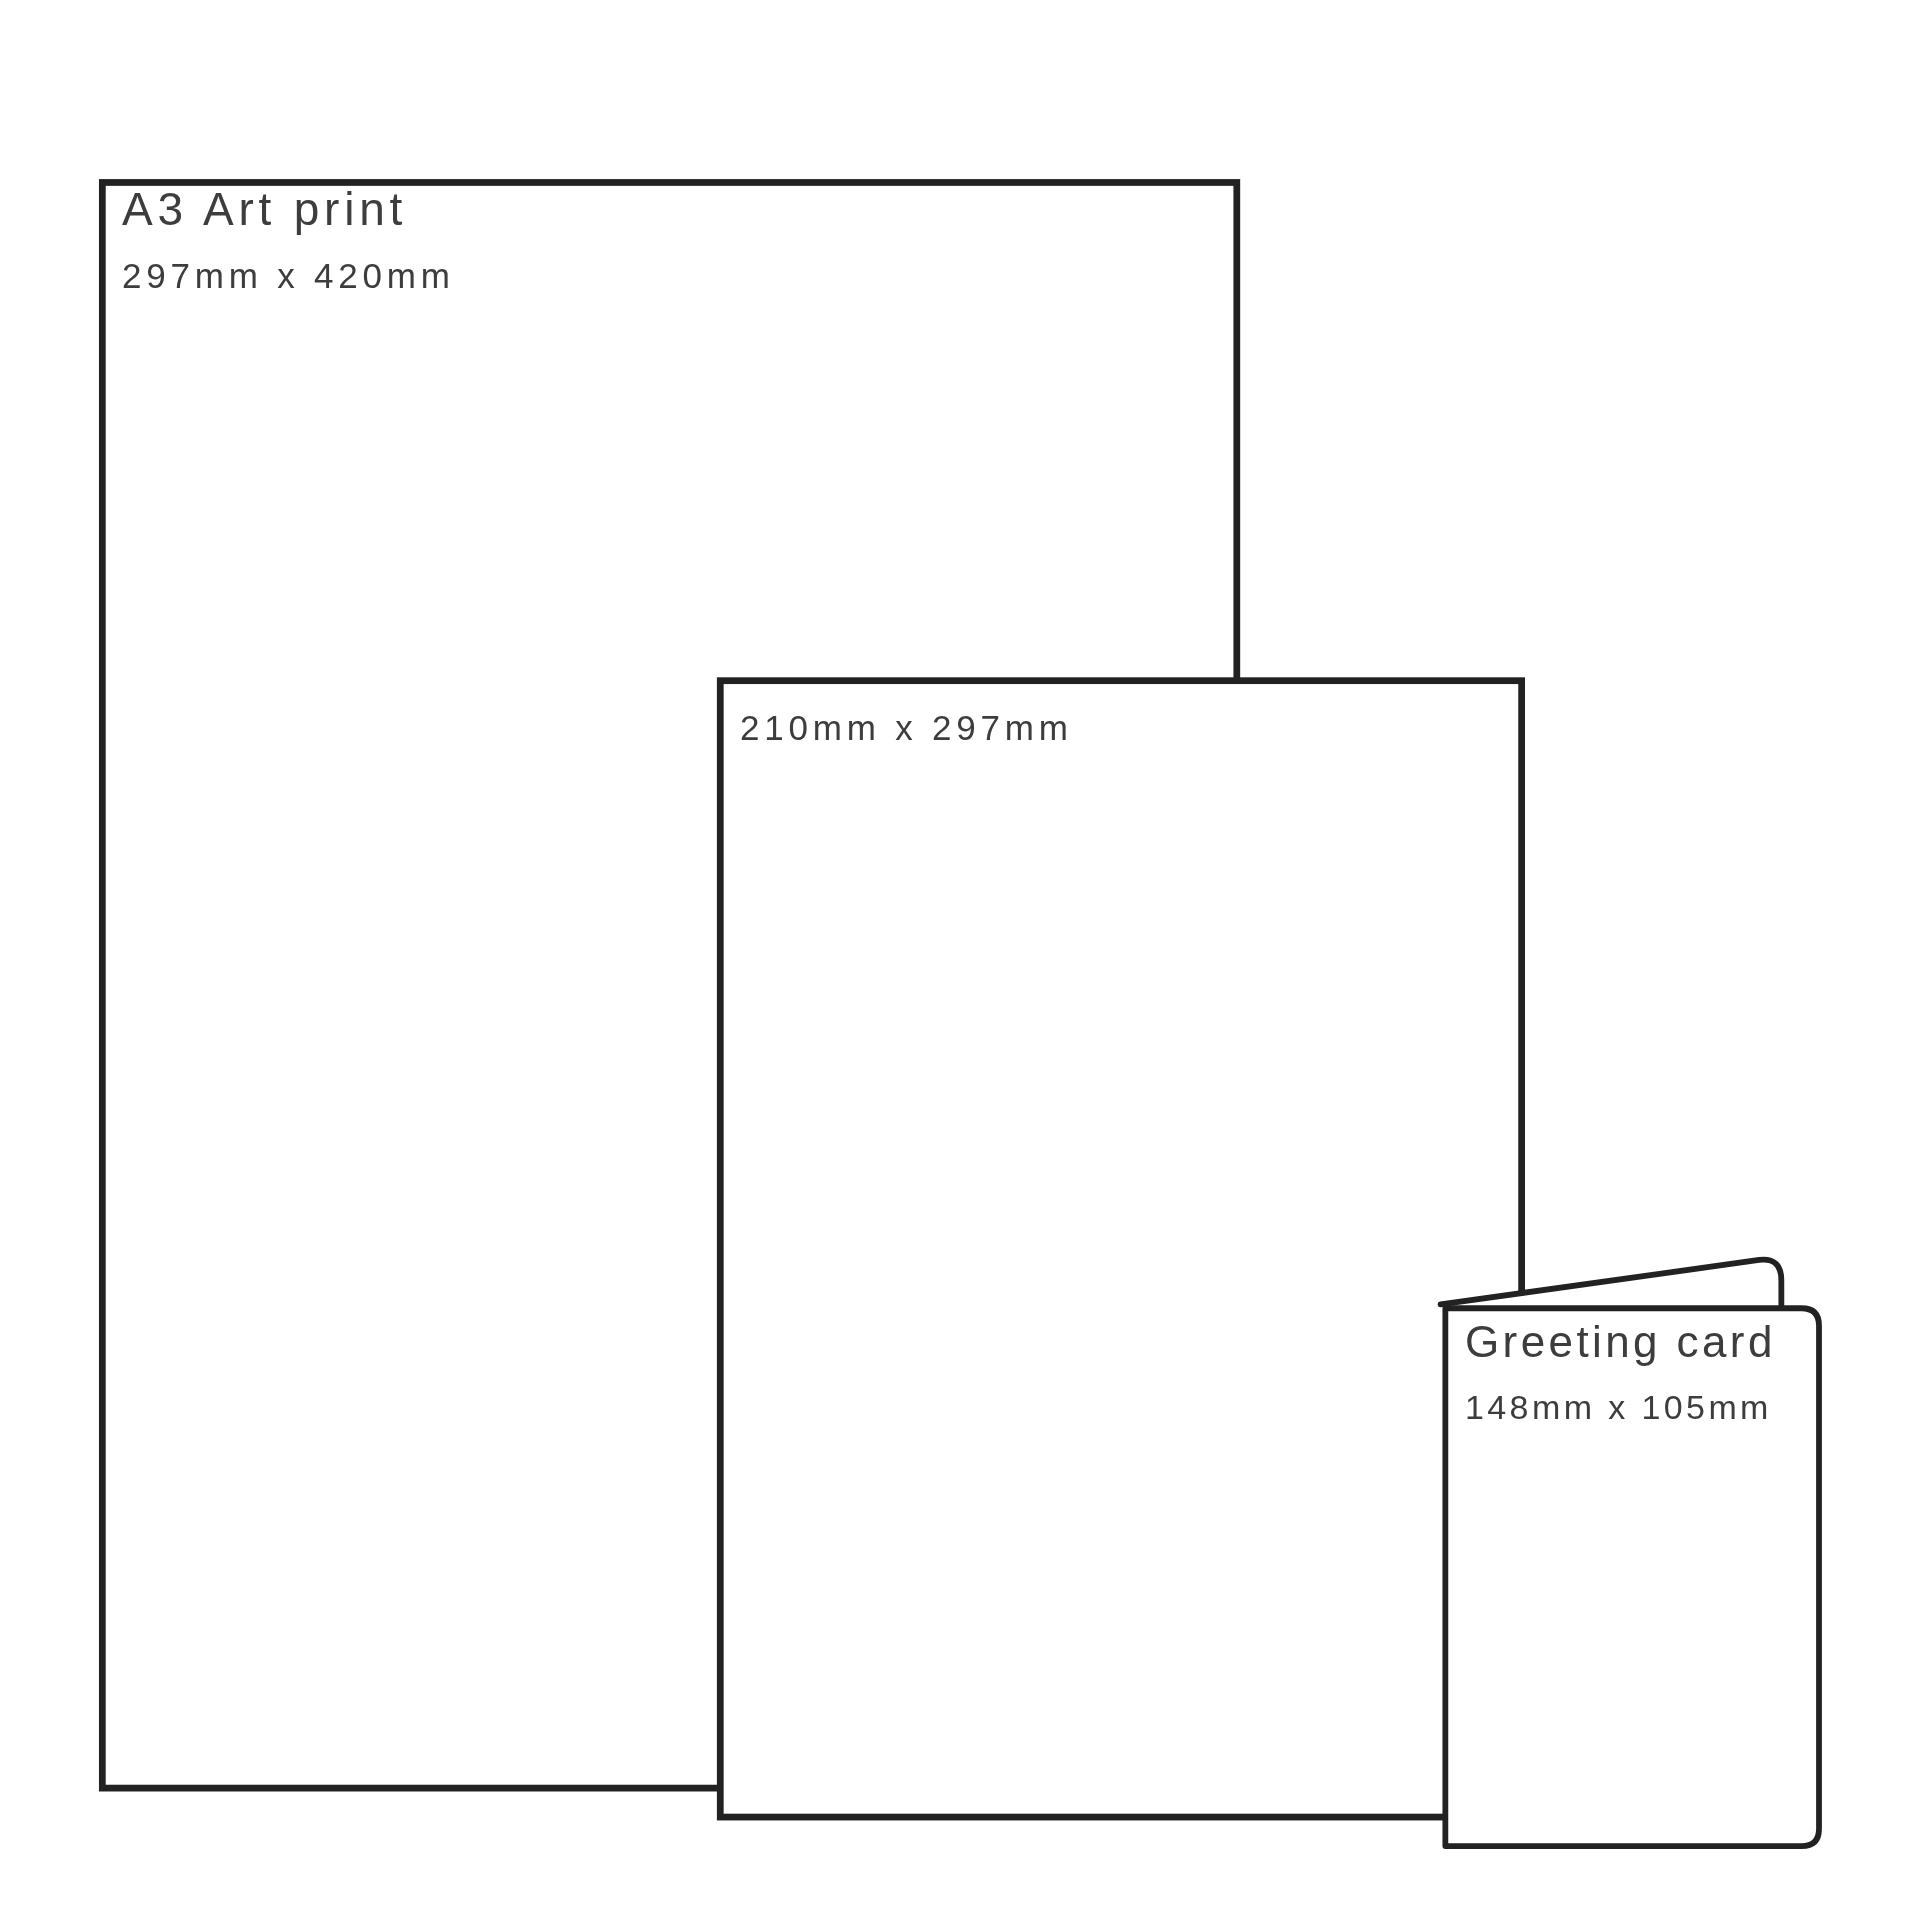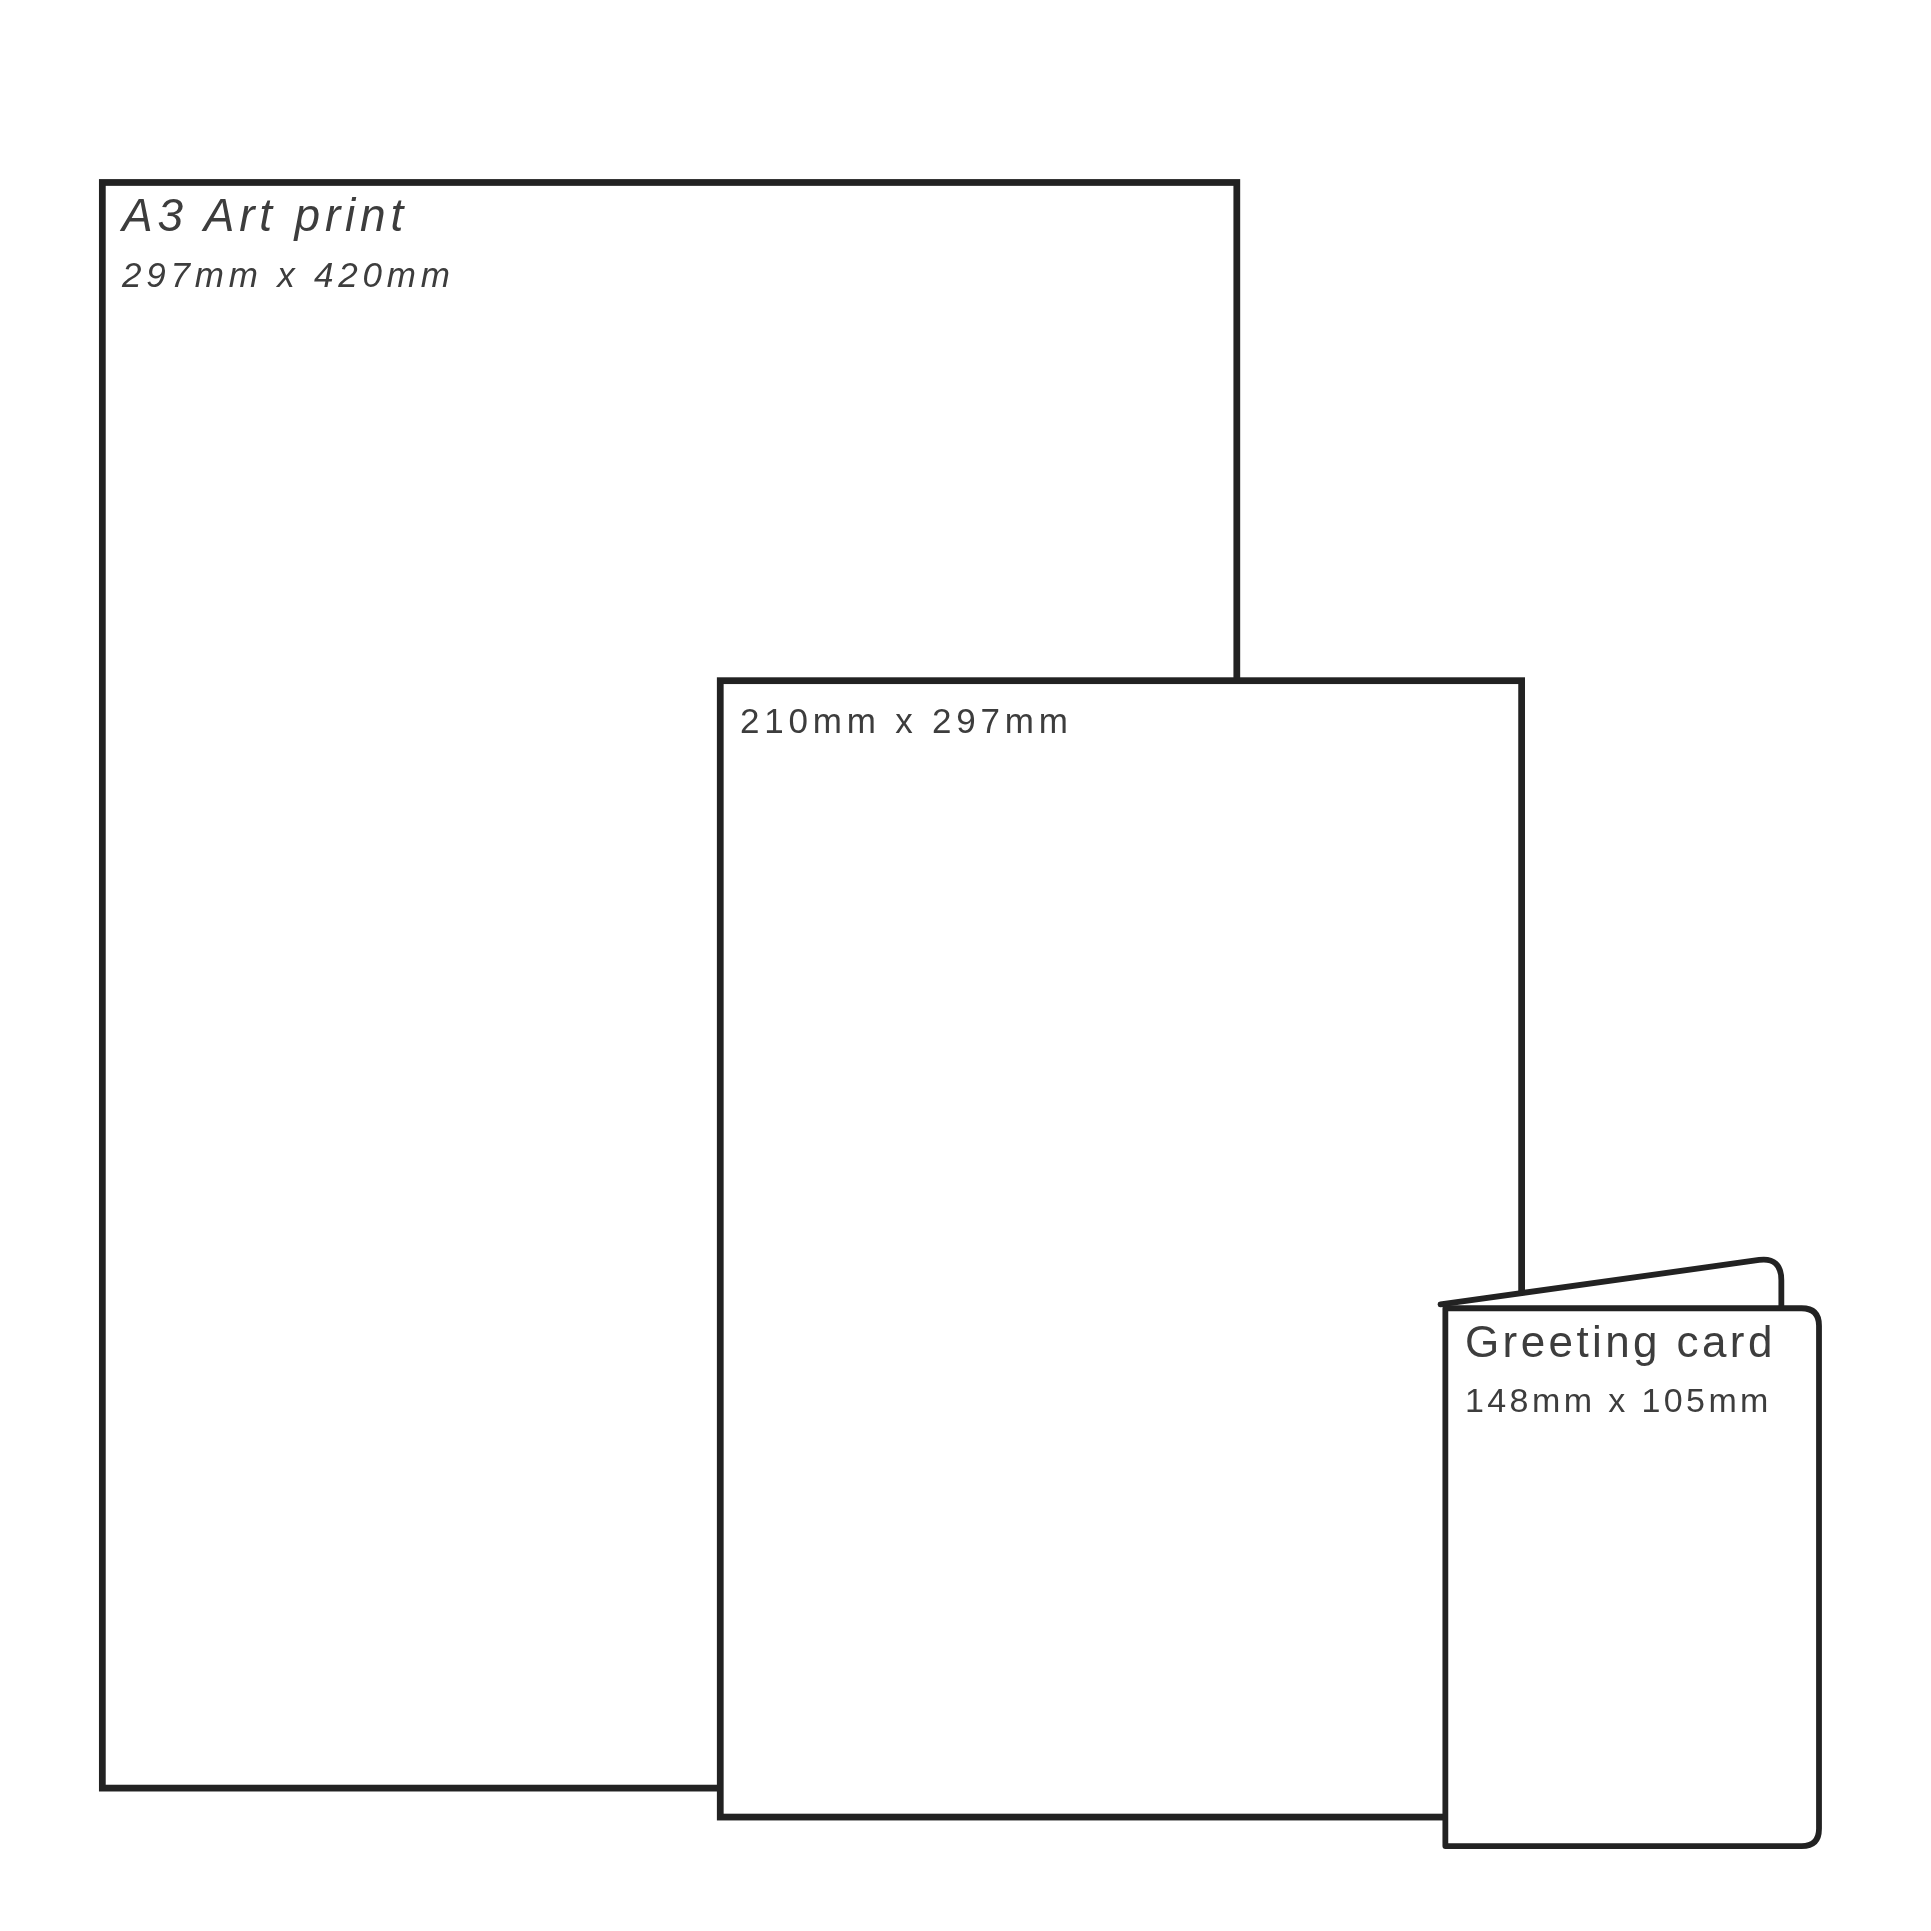--- a/index.html
+++ b/index.html
@@ -47,23 +47,23 @@
   }
   .label .title{
     font-size:46px;
     line-height:52px;
     letter-spacing:4.8px;
   }
   .label .dims{
     font-size:35px;
     line-height:44px;
     letter-spacing:4.8px;
-    margin-top:12px;
+    margin-top:19px;
   }
-  .label-a3{left:122px;top:189px;font-style:italic;}
+  .label-a3{left:122px;top:183px;}
   .label-a4{left:740px;top:687px;}
   .label-card{left:1465px;top:1317px;}
   .label-card .title{font-size:44px;letter-spacing:3.4px;line-height:50px;text-align:right;}
   .label-card .dims{font-size:34px;letter-spacing:3.4px;line-height:42px;}
 </style>
 </head>
 <body>
 
 <div class="stage">
 

